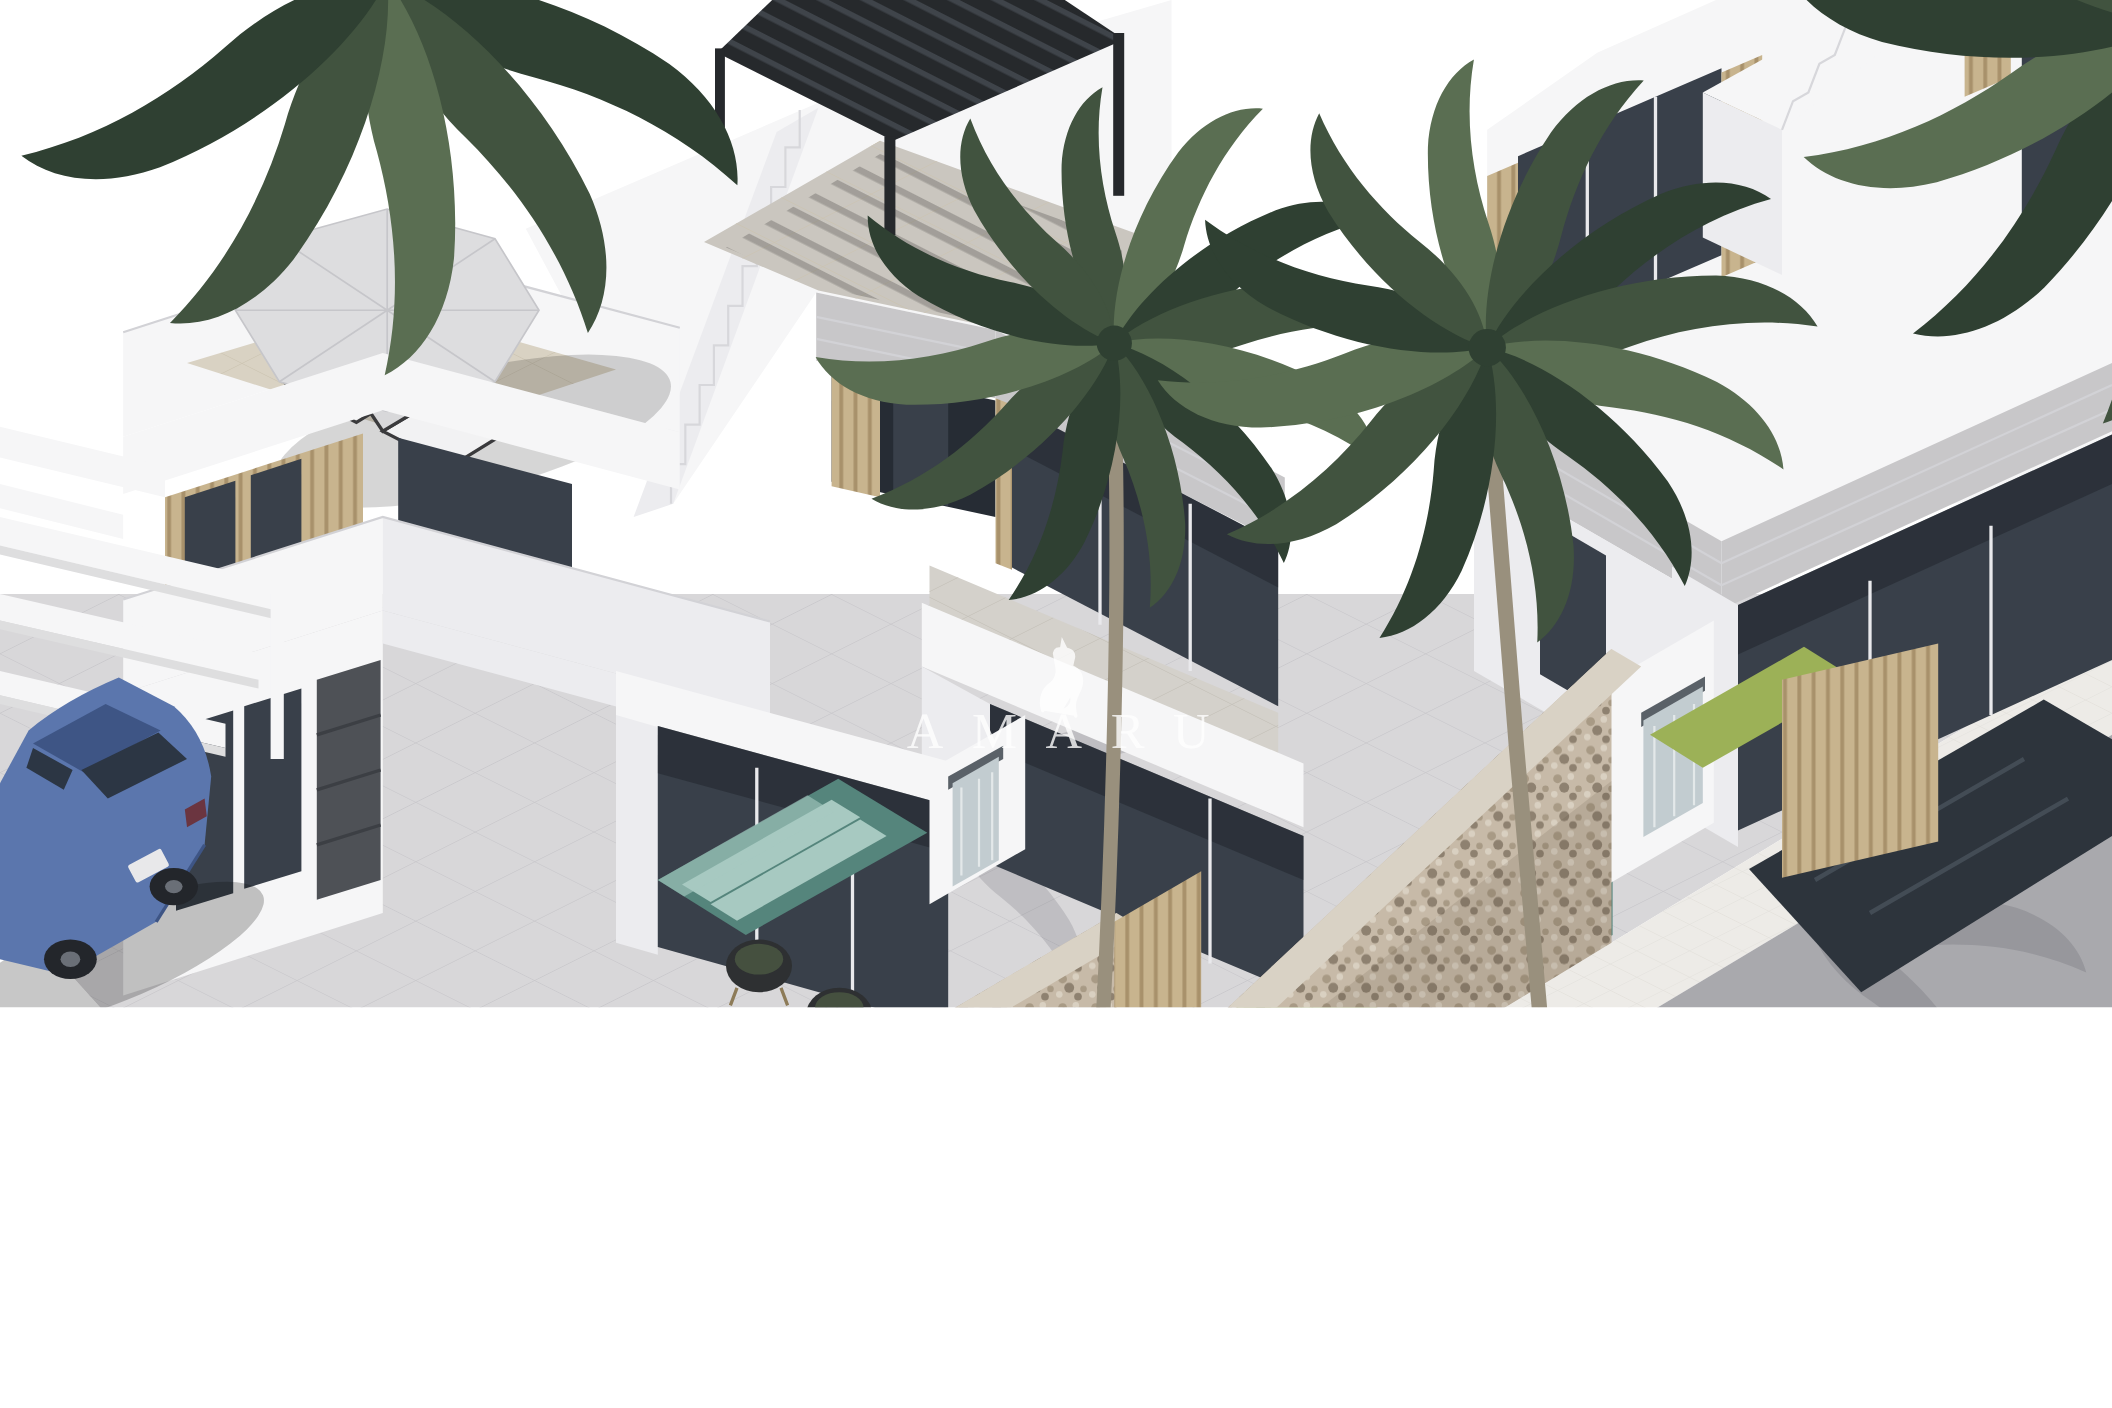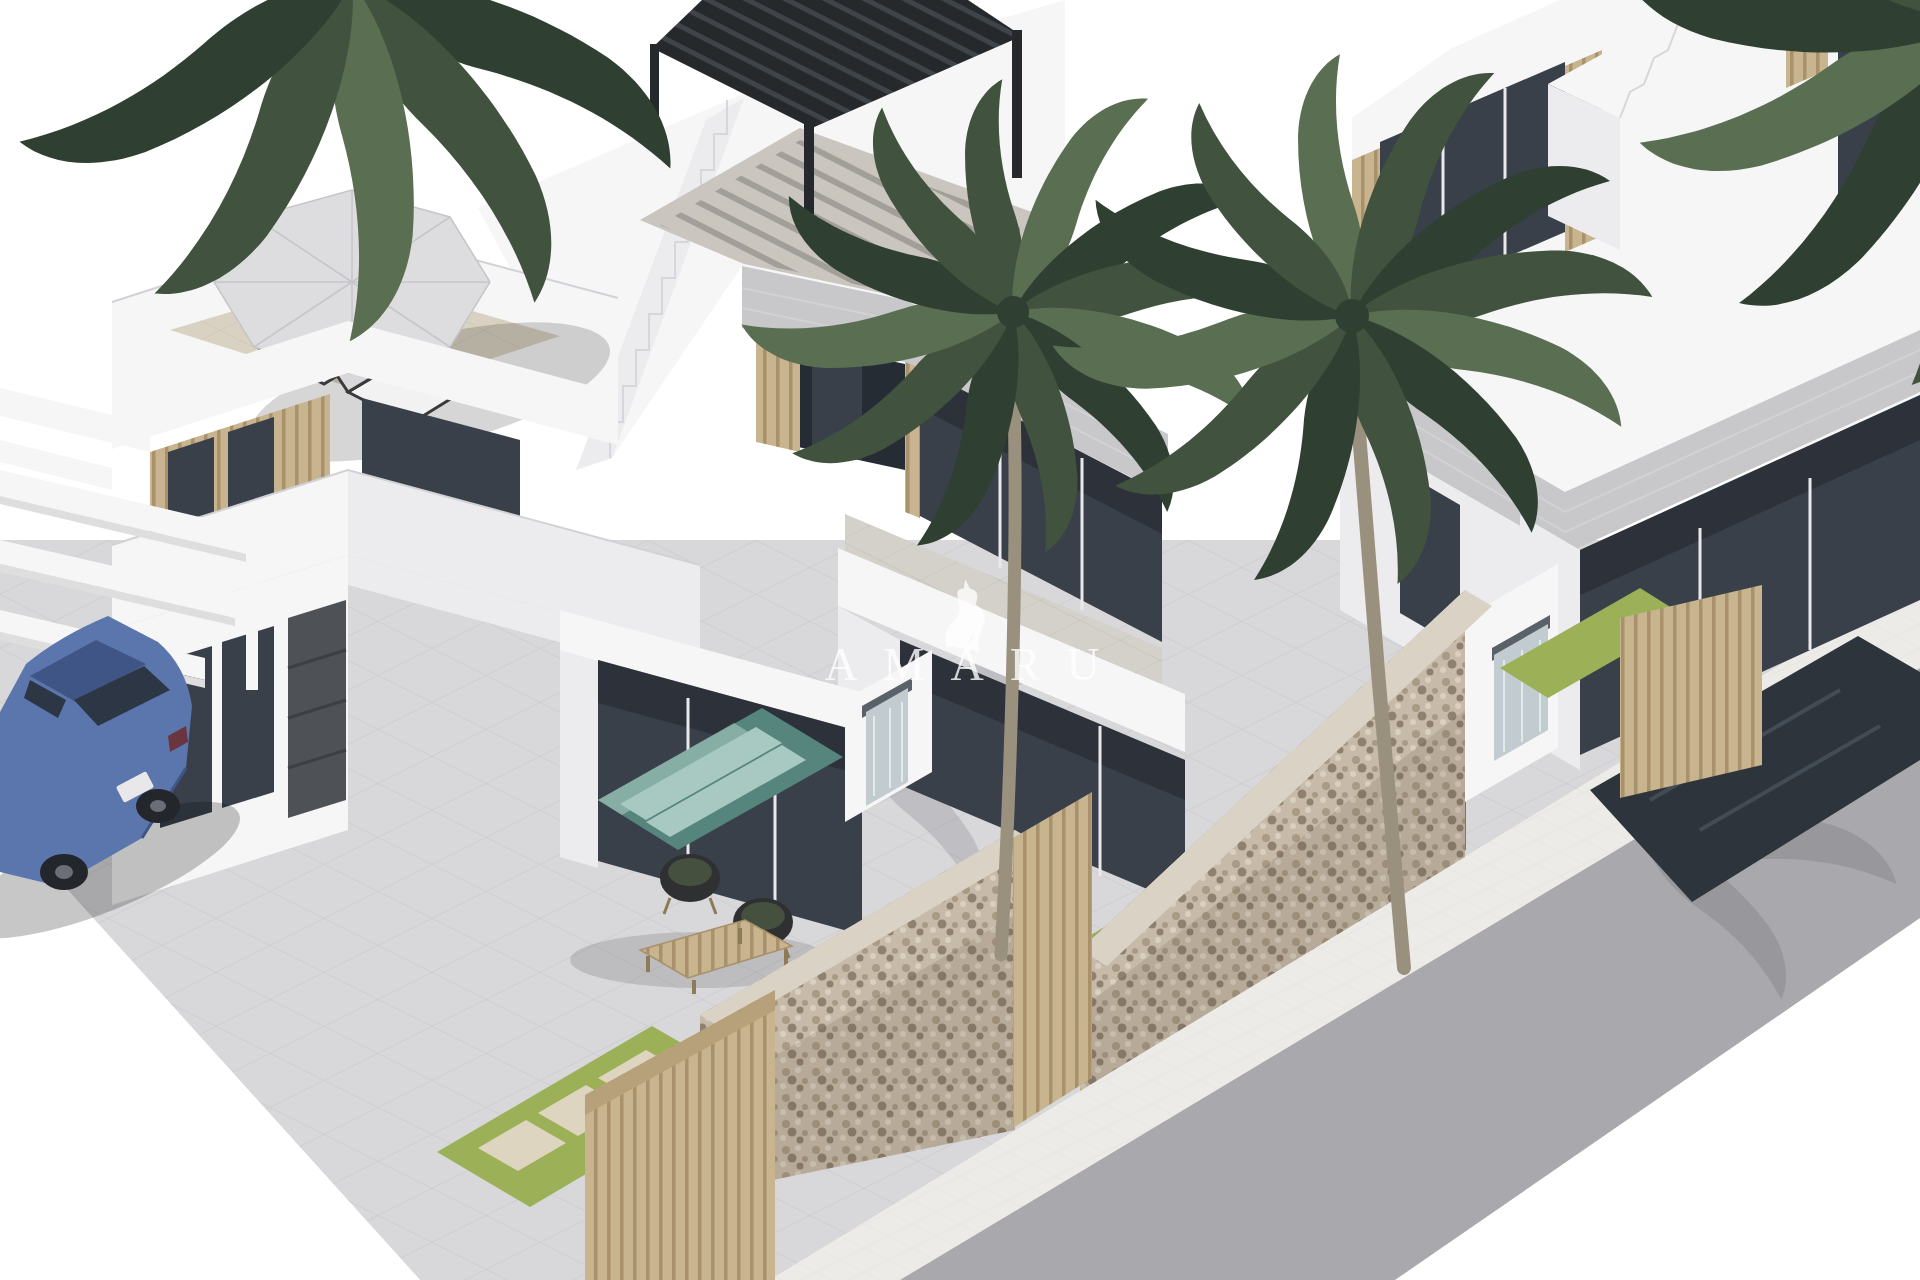--- a/index.html
+++ b/index.html
@@ -1,16 +1,16 @@
 <!DOCTYPE html>
 <html style="--bg: #ffffff; --pavement: #d8d7d9; --pavement-line: #c9c8cb; --sidewalk: #edebe7; --road: #a9a9ad; --wall: #f6f6f7; --wall-shade: #ececef; --wall-dark: #dededf; --fascia: #c8c7c9; --roof-floor: #d9d2c3; --terrace: #d4d1cb; --glass: #39404a; --glass-dark: #262c34; --wood: #c8b48e; --wood-dark: #a8916b; --pergola: #26292c; --pergola-slat: #3f444a; --palm: #41533f; --palm-dark: #2f4032; --palm-light: #5a6e52; --trunk: #99907d; --grass: #9cb157; --paver: #ddd5c0; --pool-teal: #55857c; --pool-stripe: #a7c9c1; --pool-dark: #2d343c; --stone: #c7baa8; --stone-speck-1: #a89a85; --stone-speck-2: #d9d0c1; --stone-speck-3: #8e8170; --car-blue: #5b76ad; --car-roof: #3e5585; --car-glass: #2c3644; --wheel: #23262b; --water: #c2ccd0; --watermark: #ffffff;"><head>
 <meta charset="utf-8">
 <style>
   html,body{margin:0;padding:0;background:#fff;}
-  .stage{position:relative;width:1920px;height:1280px;overflow:hidden;background:var(--bg,#fff);
+  .stage{position:relative;width:1920px;height:916px;overflow:hidden;background:var(--bg,#fff);
          font-family:"Liberation Serif", serif;}
   svg{display:block;}
   
   .f-pave{fill:var(--pavement)} .f-side{fill:var(--sidewalk)} .f-road{fill:var(--road)}
   .f-wall{fill:var(--wall)} .f-wallsh{fill:var(--wall-shade)} .f-walldk{fill:var(--wall-dark)}
   .f-fascia{fill:var(--fascia)} .f-roof{fill:var(--roof-floor)} .f-terr{fill:var(--terrace)}
   .f-glass{fill:var(--glass)} .f-glassd{fill:var(--glass-dark)}
   .f-wood{fill:var(--wood)} .f-woodd{fill:var(--wood-dark)}
   .f-perg{fill:var(--pergola)}
   .f-palm{fill:var(--palm)} .f-palmd{fill:var(--palm-dark)} .f-palml{fill:var(--palm-light)}

